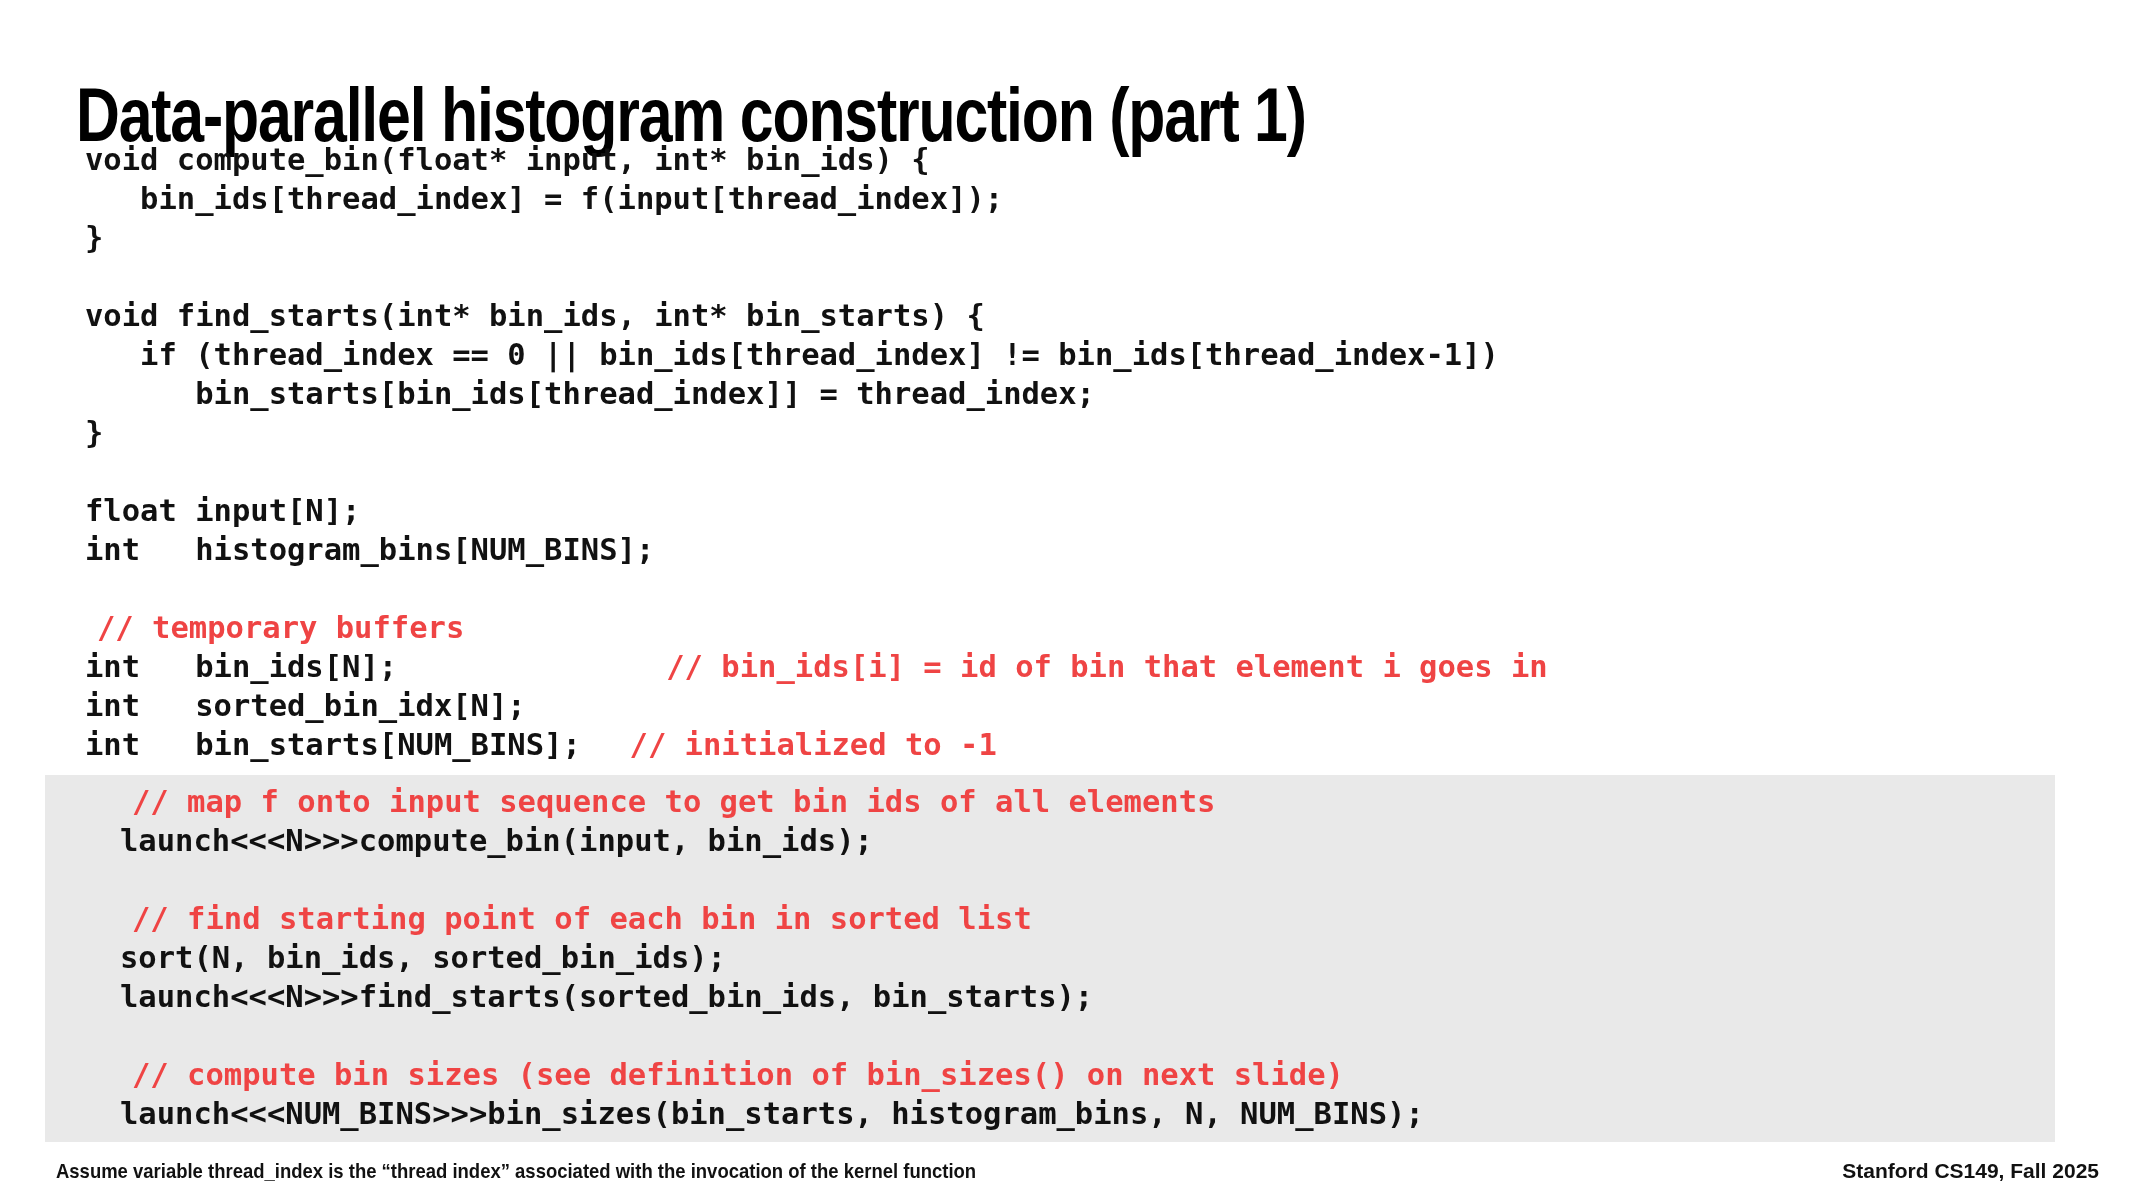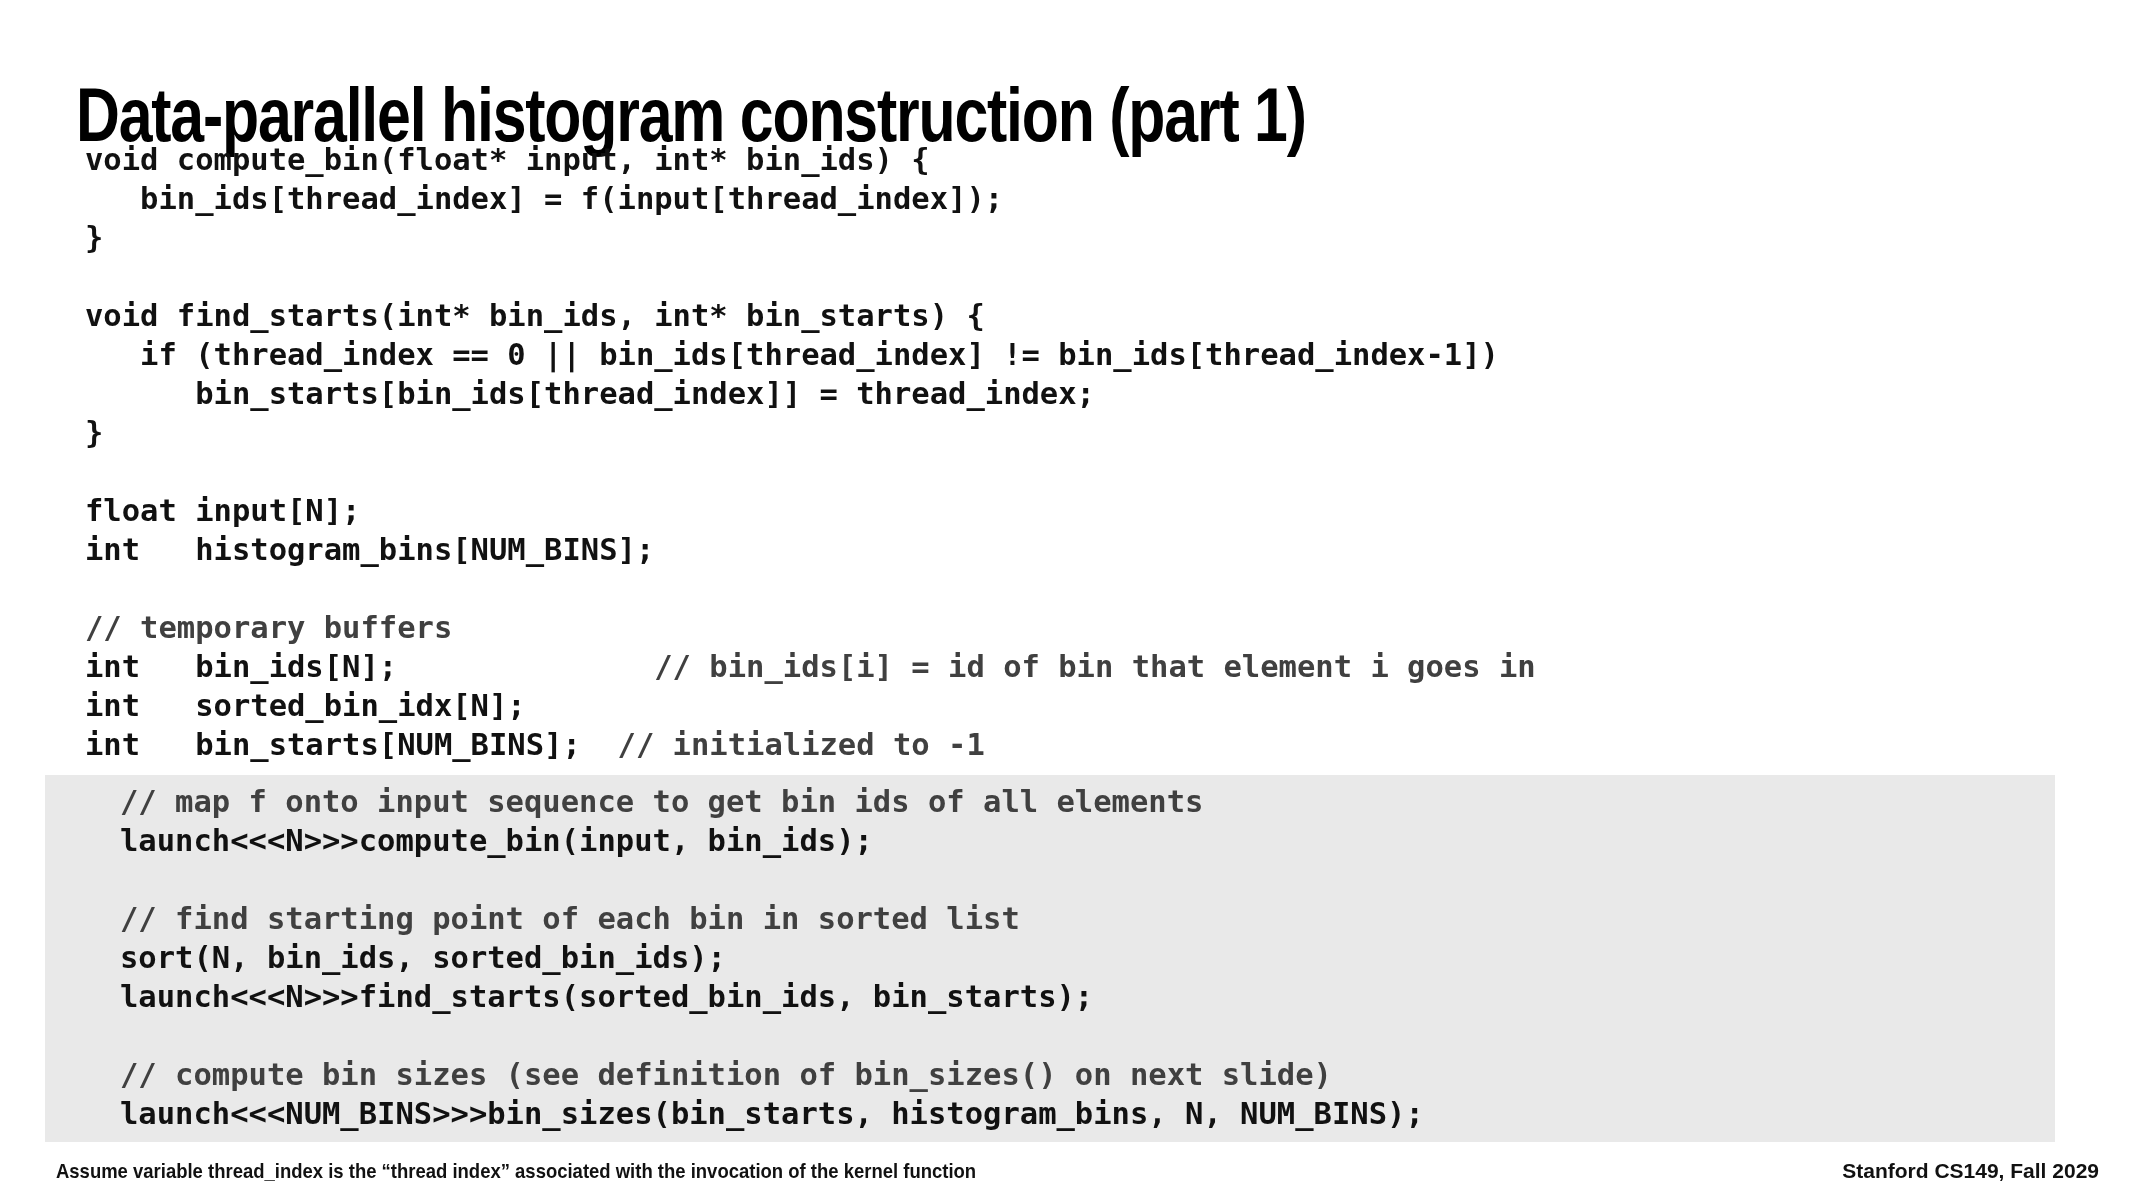--- a/index.html
+++ b/index.html
@@ -63,21 +63,22 @@
     height: 39px;
     padding-left: 85px;
     white-space: pre;
   }
 
   .code-block .line.blank {
     height: 39px;
   }
 
   .cmt {
-    color: #404040;
+    color: #ef4444;
+    margin-left: 12px;
   }
 
   
   .highlight-panel {
     position: absolute;
     left: 45px;
     top: 775px;
     width: 2010px;
     height: 367px;
     background: #e9e9e9;
@@ -139,15 +140,15 @@
   <div class="code-area">
     <div class="code-block" id="top-code"><div class="line"><span>void compute_bin(float* input, int* bin_ids) {</span></div><div class="line"><span>   bin_ids[thread_index] = f(input[thread_index]);</span></div><div class="line"><span>}</span></div><div class="line blank">&nbsp;</div><div class="line"><span>void find_starts(int* bin_ids, int* bin_starts) {</span></div><div class="line"><span>   if (thread_index == 0 || bin_ids[thread_index] != bin_ids[thread_index-1])</span></div><div class="line"><span>      bin_starts[bin_ids[thread_index]] = thread_index;</span></div><div class="line"><span>}</span></div><div class="line blank">&nbsp;</div><div class="line"><span>float input[N];</span></div><div class="line"><span>int   histogram_bins[NUM_BINS];</span></div><div class="line blank">&nbsp;</div><div class="line"><span class="cmt">// temporary buffers</span></div><div class="line"><span>int   bin_ids[N];              </span><span class="cmt">// bin_ids[i] = id of bin that element i goes in</span></div><div class="line"><span>int   sorted_bin_idx[N];</span></div><div class="line"><span>int   bin_starts[NUM_BINS];  </span><span class="cmt">// initialized to -1</span></div></div>
   </div>
 
   <div class="highlight-panel"></div>
 
   <div class="panel-code" id="panel-code"><div class="line"><span class="cmt">// map f onto input sequence to get bin ids of all elements</span></div><div class="line"><span>launch&lt;&lt;&lt;N&gt;&gt;&gt;compute_bin(input, bin_ids);</span></div><div class="line blank">&nbsp;</div><div class="line"><span class="cmt">// find starting point of each bin in sorted list</span></div><div class="line"><span>sort(N, bin_ids, sorted_bin_ids);</span></div><div class="line"><span>launch&lt;&lt;&lt;N&gt;&gt;&gt;find_starts(sorted_bin_ids, bin_starts);</span></div><div class="line blank">&nbsp;</div><div class="line"><span class="cmt">// compute bin sizes (see definition of bin_sizes() on next slide)</span></div><div class="line"><span>launch&lt;&lt;&lt;NUM_BINS&gt;&gt;&gt;bin_sizes(bin_starts, histogram_bins, N, NUM_BINS);</span></div></div>
 
   <div class="footer-note">Assume variable thread_index is the “thread index” associated with the invocation of the kernel function</div>
 
-  <div class="footer-brand">Stanford CS149, Fall 2029</div>
+  <div class="footer-brand">Stanford CS149, Fall 2025</div>
 
 </div>
 
 </body></html>

